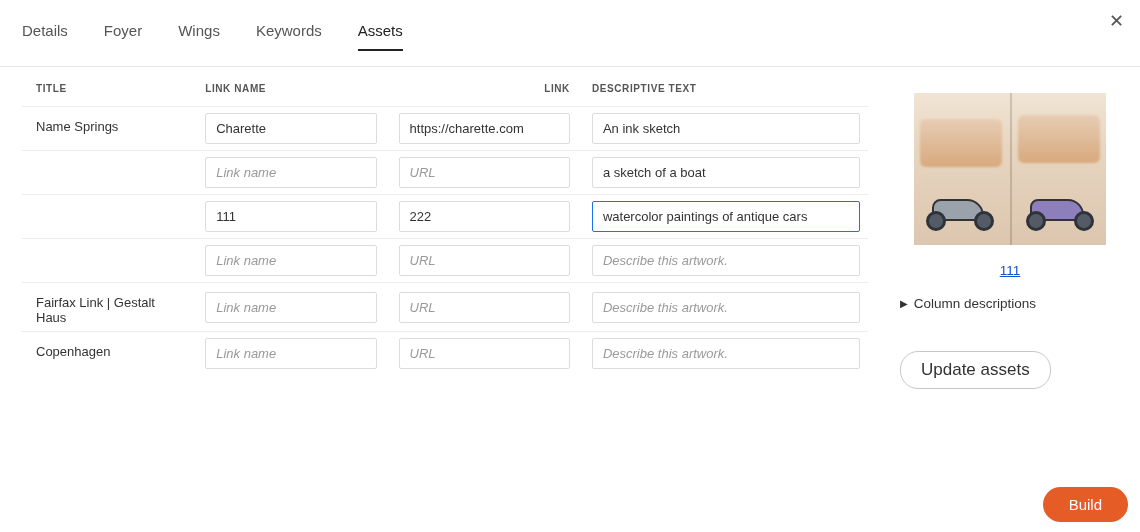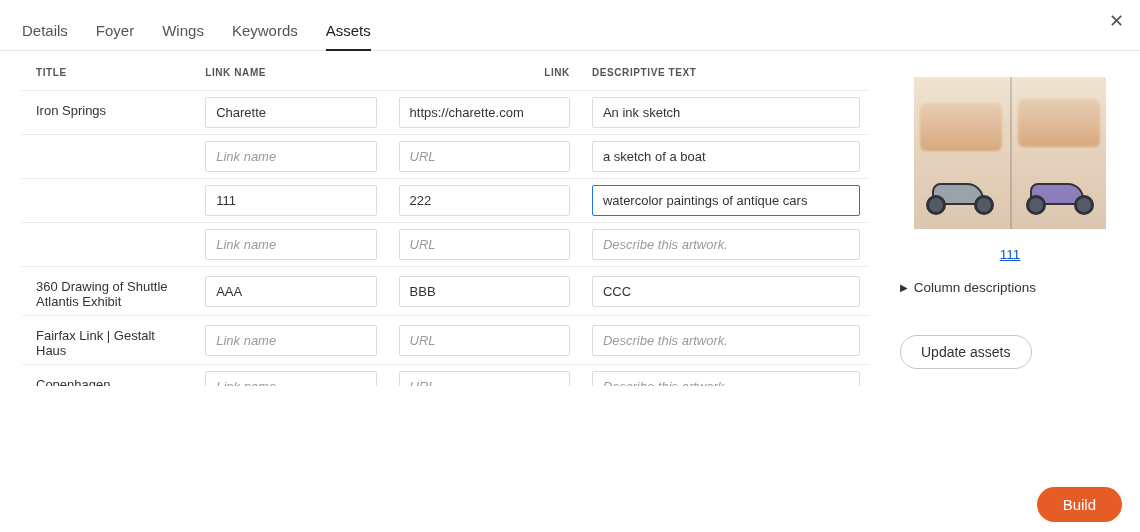--- a/index.html
+++ b/index.html
@@ -5,21 +5,21 @@
   * { box-sizing: border-box; margin: 0; padding: 0; }
   html, body { width: 1140px; height: 532px; font-family: "Helvetica Neue", Arial, sans-serif; background: #fff; color: #333; }
   body { position: relative; overflow: hidden; }
 
   .modal { position: relative; width: 100%; height: 100%; }
 
   .close-btn { position: absolute; top: 12px; right: 16px; font-size: 18px; color: #555; cursor: pointer; line-height: 1; }
 
   .modal-title { text-align: center; font-size: 25px; font-weight: 300; color: #444; padding: 22px 0 0 0; }
 
-  .tabs { display: flex; gap: 28px; padding: 22px 0 0 22px; border-bottom: 1px solid #e5e5e5; }
+  .tabs { display: flex; gap: 36px; padding: 22px 0 16px 22px; border-bottom: 1px solid #e5e5e5; }
   .tab { font-size: 15px; color: #555; padding-bottom: 10px; cursor: pointer; }
   .tab.active { color: #222; border-bottom: 2px solid #222; margin-bottom: -1px; }
 
   .content { display: flex; padding: 0 0 0 22px; height: 360px; }
 
   .table-wrap { flex: 0 0 858px; height: 335px; overflow-y: scroll; overflow-x: hidden; position: relative; }
   .table-wrap::-webkit-scrollbar { width: 12px; }
   .table-wrap::-webkit-scrollbar-track { background: #f4f4f4; }
   .table-wrap::-webkit-scrollbar-thumb { background: #bfbfbf; }
 
@@ -50,23 +50,23 @@
   .wheel { position:absolute; bottom:0; width:20px; height:20px; border-radius:50%; background:#555b66; border:3px solid #2e323a; }
   .car.left .body { position:absolute; left:8px; bottom:10px; width:52px; height:22px; background:#9aa2ac; border-radius:10px 20px 6px 6px; border:2px solid #333; }
   .car.right .body { position:absolute; left:6px; bottom:10px; width:54px; height:22px; background:#8d7fbb; border-radius:8px 16px 6px 6px; border:2px solid #333; }
   .car .wheel.w1 { left:2px; } .car .wheel.w2 { right:2px; }
 
   .caption-link { margin-top: 18px; font-size: 13.5px; color: #1155cc; text-decoration: underline; cursor: pointer; }
 
   .disclosure { align-self: flex-start; margin-top: 18px; font-size: 13.5px; color: #333; cursor: pointer; display: flex; align-items: center; gap: 6px; }
   .disclosure .tri { font-size: 10px; }
 
-  .update-btn { margin-top: 40px; align-self: flex-start; font-size: 14px; color: #333; background: #fff; border: 1px solid #c7c7c7; border-radius: 18px; padding: 8px 20px; cursor: pointer; }
+  .update-btn { margin-top: 40px; align-self: flex-start; font-size: 17px; color: #333; background: #fff; border: 1px solid #c7c7c7; border-radius: 18px; padding: 8px 20px; cursor: pointer; }
 
-  .build-btn { position: absolute; right: 18px; bottom: 10px; background: #e65c27; color: #fff; font-size: 15px; font-weight: 500; border: none; border-radius: 20px; padding: 9px 26px; cursor: pointer; }
+  .build-btn { position: absolute; right: 12px; bottom: 10px; background: #e65c27; color: #fff; font-size: 15px; font-weight: 500; border: none; border-radius: 20px; padding: 9px 26px; cursor: pointer; }
 
   
 </style>
 </head>
 <body>
 
 <div class="modal">
   <div class="close-btn">✕</div>
 
 
@@ -84,21 +84,21 @@
         <thead>
           <tr>
             <th class="col-title">Title</th>
             <th class="col-linkname">Link Name</th>
             <th class="col-link">Link</th>
             <th class="col-desc">Descriptive Text</th>
           </tr>
         </thead>
         <tbody id="tbody">
             <tr>
-              <td class="title-cell">Iron Springs</td>
+              <td class="title-cell">Name Springs</td>
               <td><input class="tinput" placeholder="Link name" value="Charette" style=""></td>
               <td><input class="tinput" placeholder="URL" value="https://charette.com" style=""></td>
               <td><input class="tinput" placeholder="Describe this artwork." value="An ink sketch" style=""></td>
             </tr>
             <tr>
               <td class="title-cell"></td>
               <td><input class="tinput" placeholder="Link name" style=""></td>
               <td><input class="tinput" placeholder="URL" style=""></td>
               <td><input class="tinput" placeholder="Describe this artwork." value="a sketch of a boat" style=""></td>
             </tr>
@@ -106,26 +106,20 @@
               <td class="title-cell"></td>
               <td><input class="tinput" placeholder="Link name" value="111" style=""></td>
               <td><input class="tinput" placeholder="URL" value="222" style=""></td>
               <td><input class="tinput focused" placeholder="Describe this artwork." value="watercolor paintings of antique cars" style=""></td>
             </tr>
             <tr>
               <td class="title-cell"></td>
               <td><input class="tinput" placeholder="Link name" style=""></td>
               <td><input class="tinput" placeholder="URL" style=""></td>
               <td><input class="tinput" placeholder="Describe this artwork." style=""></td>
-            </tr>
-            <tr>
-              <td class="title-cell">360 Drawing of Shuttle Atlantis Exhibit</td>
-              <td><input class="tinput" placeholder="Link name" value="AAA" style=""></td>
-              <td><input class="tinput" placeholder="URL" value="BBB" style=""></td>
-              <td><input class="tinput" placeholder="Describe this artwork." value="CCC" style=""></td>
             </tr>
             <tr>
               <td class="title-cell">Fairfax Link | Gestalt Haus</td>
               <td><input class="tinput" placeholder="Link name" style=""></td>
               <td><input class="tinput" placeholder="URL" style=""></td>
               <td><input class="tinput" placeholder="Describe this artwork." style=""></td>
             </tr>
             <tr>
               <td class="title-cell">Copenhagen</td>
               <td><input class="tinput" placeholder="Link name" style=""></td>

